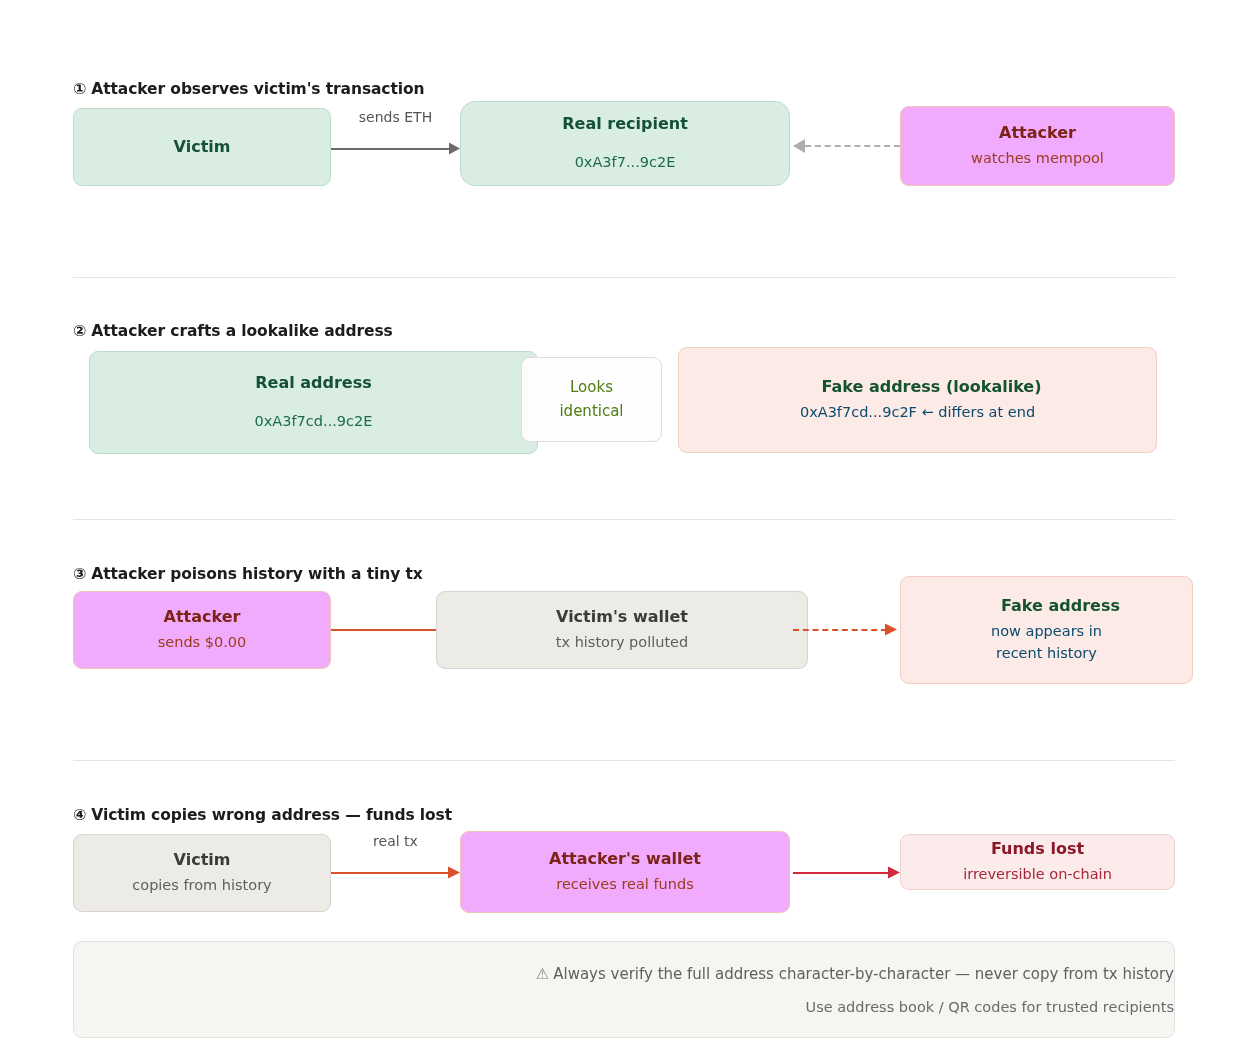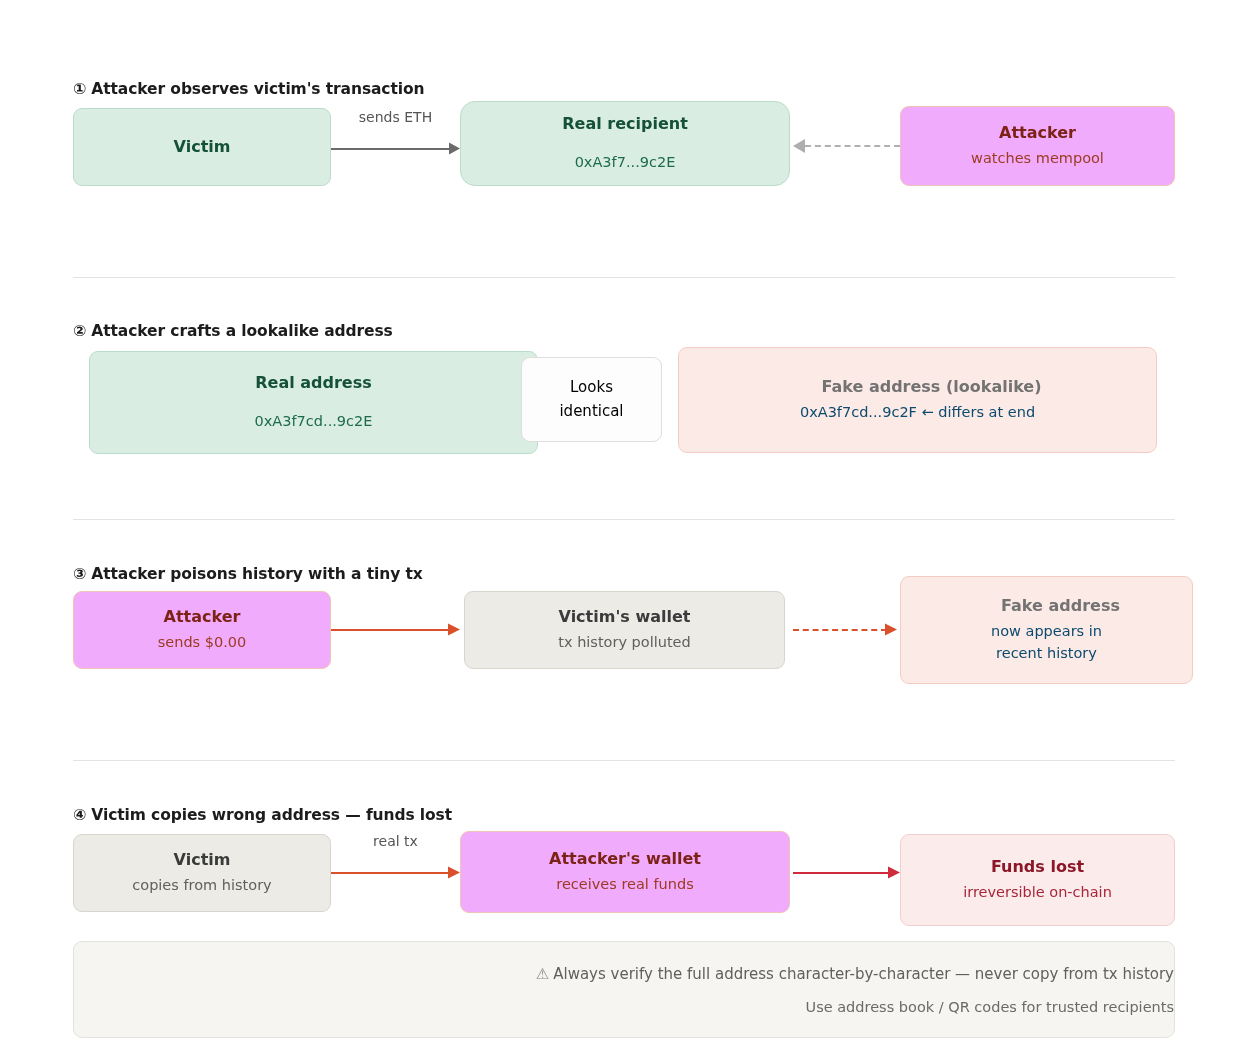--- a/index.html
+++ b/index.html
@@ -84,21 +84,21 @@
     border-color: #f0c3b6;
   }
   .node.red .n-title { color: #7d2216; }
   .node.red .n-sub   { color: #9c3a22; }
 
   
   .node.redpale {
     background: #fceae6;
     border-color: #f3cdc3;
   }
-  .node.redpale .n-title { color: #737373; margin-left: 28px; }
+  .node.redpale .n-title { color: #14532d; margin-left: 28px; }
   .node.redpale .n-sub   { color: #0c4a6e; }
 
   
   .node.crimson {
     background: #fcebeb;
     border-color: #f2cfcf;
   }
   .node.crimson .n-title { color: #8c1728; }
   .node.crimson .n-sub   { color: #a8263a; }
 
@@ -111,21 +111,21 @@
   .node.gray .n-sub   { color: #5f5f5f; }
 
   
   .node.white {
     background: #fdfdfd;
     border-color: #dedede;
   }
   .node.white .n-line {
     font-size: 15px;
     line-height: 1.55;
-    color: #000000;
+    color: #4d7c0f;
     white-space: nowrap;
   }
 
   
   .addr { font-family: "DejaVu Sans", sans-serif; }
 
   
   .conn { position: absolute; }
   .conn .line {
     position: absolute;
@@ -268,21 +268,21 @@
     <div class="node red" style="left:73px; top:591px; width:258px; height:78px;">
       <div class="n-title">Attacker</div>
       <div class="n-sub">sends $0.00</div>
     </div>
 
     <div class="conn orange" style="left:331px; top:610px; width:129px; height:40px;">
       <div class="line" style="width:118px;"></div>
       <div class="head" style="left:117px;"></div>
     </div>
 
-    <div class="node gray" style="left:464px; top:591px; width:321px; height:78px;">
+    <div class="node gray" style="left:436px; top:591px; width:372px; height:78px;">
       <div class="n-title">Victim's wallet</div>
       <div class="n-sub">tx history polluted</div>
     </div>
 
     <div class="conn orangedash" style="left:793px; top:610px; width:107px; height:40px;">
       <div class="line" style="width:94px;"></div>
       <div class="head" style="left:92px;"></div>
     </div>
 
     <div class="node redpale" style="left:900px; top:576px; width:293px; height:108px;">
@@ -311,21 +311,21 @@
     <div class="node red" style="left:460px; top:831px; width:330px; height:82px;">
       <div class="n-title">Attacker's wallet</div>
       <div class="n-sub">receives real funds</div>
     </div>
 
     <div class="conn crimsonline" style="left:793px; top:853px; width:107px; height:40px;">
       <div class="line" style="width:96px;"></div>
       <div class="head" style="left:95px;"></div>
     </div>
 
-    <div class="node crimson" style="left:900px; top:834px; width:275px; height:92px;">
+    <div class="node crimson" style="left:900px; top:834px; width:275px; height:56px;">
       <div class="n-title">Funds lost</div>
       <div class="n-sub">irreversible on-chain</div>
     </div>
   </div>
 
   <div class="footer">
     <div class="f-line1">
       <span class="warn-glyph">⚠</span><span>Always verify the full address character-by-character — never copy from tx history</span>
     </div>
     <div class="f-line2">Use address book / QR codes for trusted recipients</div>

